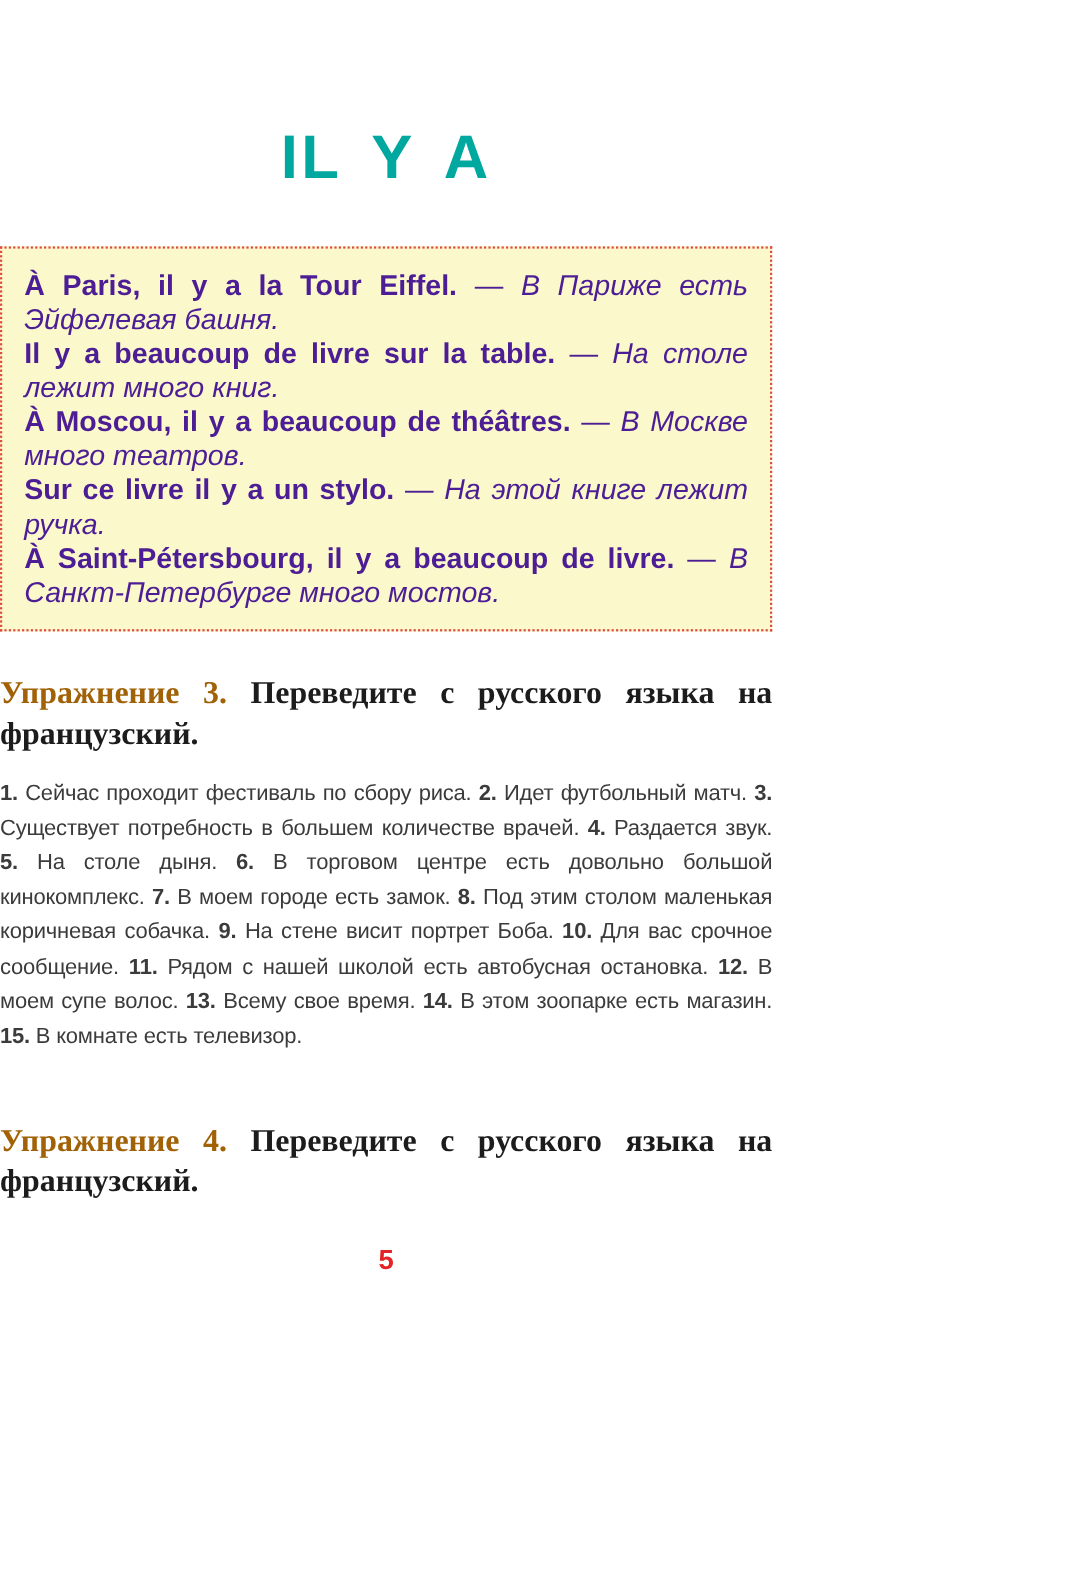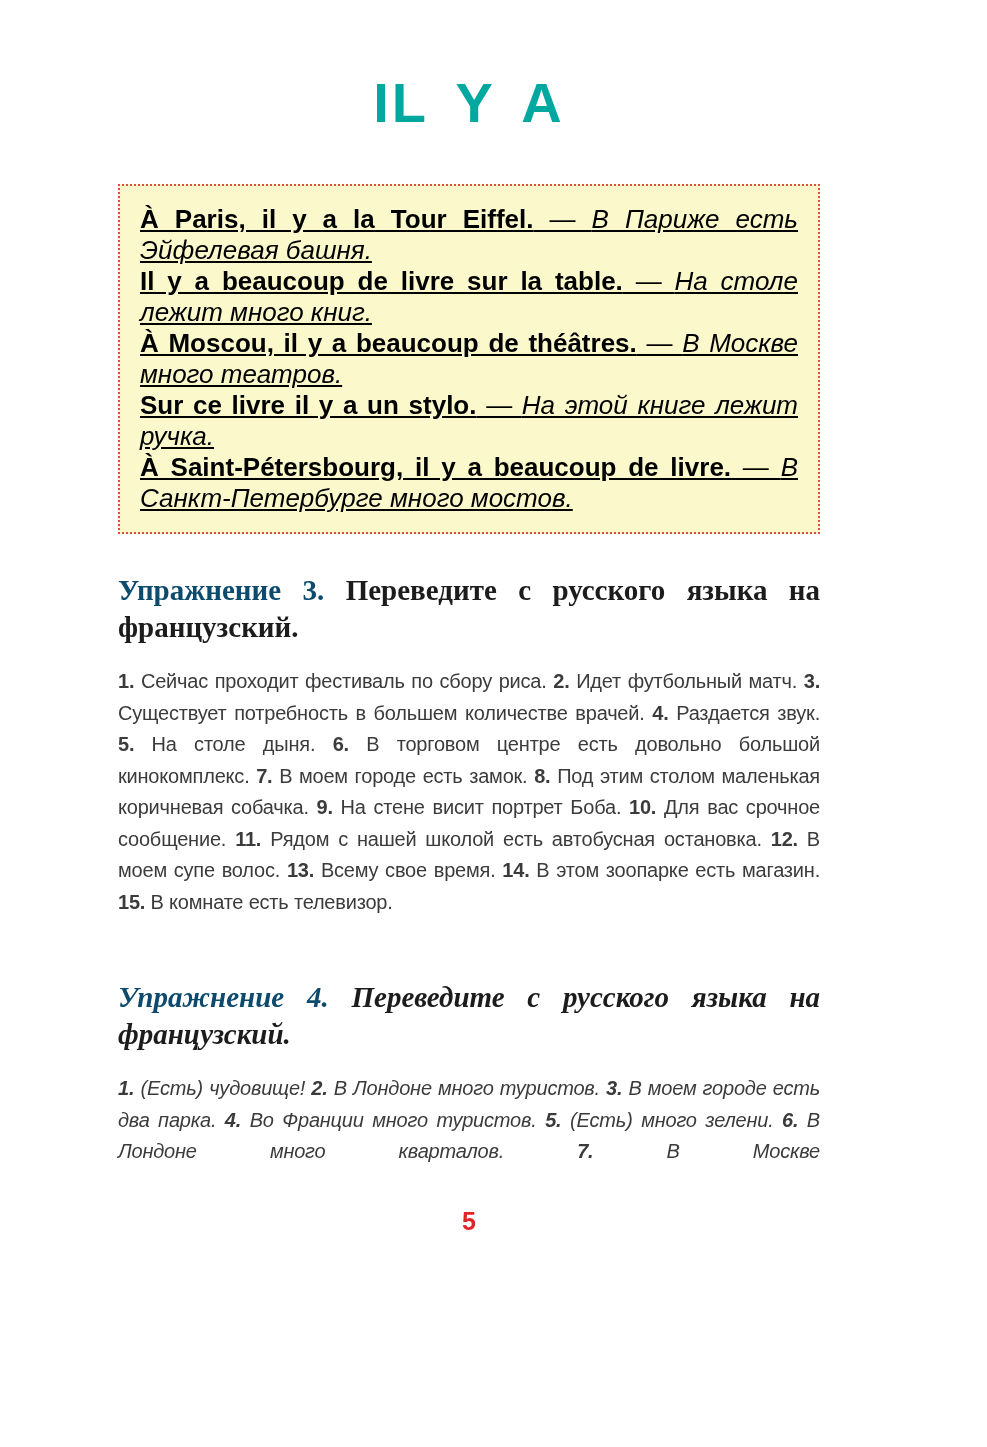--- a/index.html
+++ b/index.html
@@ -8,22 +8,21 @@
     background: #ffffff;
   }
   body {
     width: 987px;
     height: 1447px;
     font-family: "Liberation Sans", sans-serif;
     overflow: hidden;
   }
   .page {
     width: 702px;
-    margin-left: 118px;
-    padding-top: 72px;
+    padding-top: 112px;
     box-sizing: border-box;
   }
   
   .page-title {
     margin: 0 0 50px 0;
     text-align: center;
     color: #00A89F;
     font-size: 56px;
     line-height: 62px;
     font-weight: bold;
@@ -31,51 +30,50 @@
     word-spacing: 10px;
   }
   
   .example-box {
     background: #FBF8CB;
     border: 2px dotted #DD4B42;
     padding: 18px 20px;
     box-sizing: border-box;
     font-size: 26px;
     line-height: 31px;
-    color: #000000;
-    text-decoration: underline;
+    color: #4c1d95;
   }
   .example-line {
     text-align: justify;
   }
   .example-line .fr {
     font-weight: bold;
     font-style: normal;
   }
   .example-line .sep {
     font-weight: normal;
     font-style: normal;
   }
   .example-line .ru {
     font-weight: normal;
     font-style: italic;
   }
   
   .exercise-3 { margin-top: 38px; }
-  .exercise-4 { margin-top: 61px; font-style: italic; }
+  .exercise-4 { margin-top: 61px; }
   .ex-head {
     margin: 0;
     text-align: justify;
     font-family: "Liberation Serif", serif;
     font-weight: bold;
     font-size: 29px;
     line-height: 37px;
     color: #1c1c1c;
   }
-  .ex-label { color: #0c4a6e; }
+  .ex-label { color: #a16207; }
   .ex-instr { color: #1c1c1c; }
   .ex-body {
     margin: 20px 0 0 0;
     text-align: justify;
     font-size: 20px;
     line-height: 31.5px;
     letter-spacing: -0.2px;
     color: #3b3b3b;
     hyphens: manual;
   }
@@ -112,20 +110,19 @@
       <span class="ex-instr">Переведите с русского языка на французский.</span>
     </p>
     <p class="ex-body" id="ex-body-0"><b>1.</b> Сейчас проходит фестиваль по сбору риса. <b>2.</b> Идет фут­больный матч. <b>3.</b> Существует потребность в большем ко­личестве врачей. <b>4.</b> Раздается звук. <b>5.</b> На столе дыня. <b>6.</b> В торговом центре есть довольно большой кинокомплекс. <b>7.</b> В моем городе есть замок. <b>8.</b> Под этим столом маленькая ко­ричневая собачка. <b>9.</b> На стене висит портрет Боба. <b>10.</b> Для вас срочное сообщение. <b>11.</b> Рядом с нашей школой есть ав­тобусная остановка. <b>12.</b> В моем супе волос. <b>13.</b> Всему свое время. <b>14.</b> В этом зоопарке есть магазин. <b>15.</b> В комнате есть телевизор.</p>
   </section>
 
   <section class="exercise exercise-4">
     <p class="ex-head">
       <span class="ex-label">Упражнение 4.</span>
       <span class="ex-instr">Переведите с русского языка на французский.</span>
     </p>
-    <p class="ex-body justify-last" id="ex-body-1"><b>1.</b> (Есть) чудовище! <b>2.</b> В Лондоне много туристов. <b>3.</b> В моем го­роде есть два парка. <b>4.</b> Во Франции много туристов. <b>5.</b> (Есть) много зелени. <b>6.</b> В Лондоне много кварталов. <b>7.</b> В Москве</p>
   </section>
 
   <footer>
     <div class="page-number">5</div>
   </footer>
 
 </main>
 
 </body></html>

